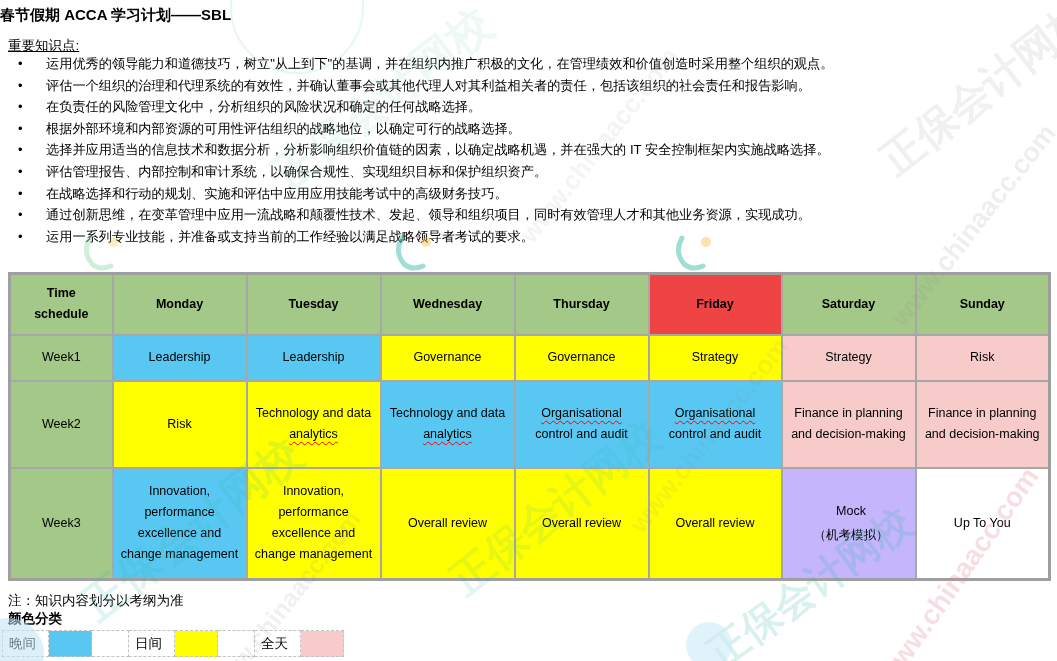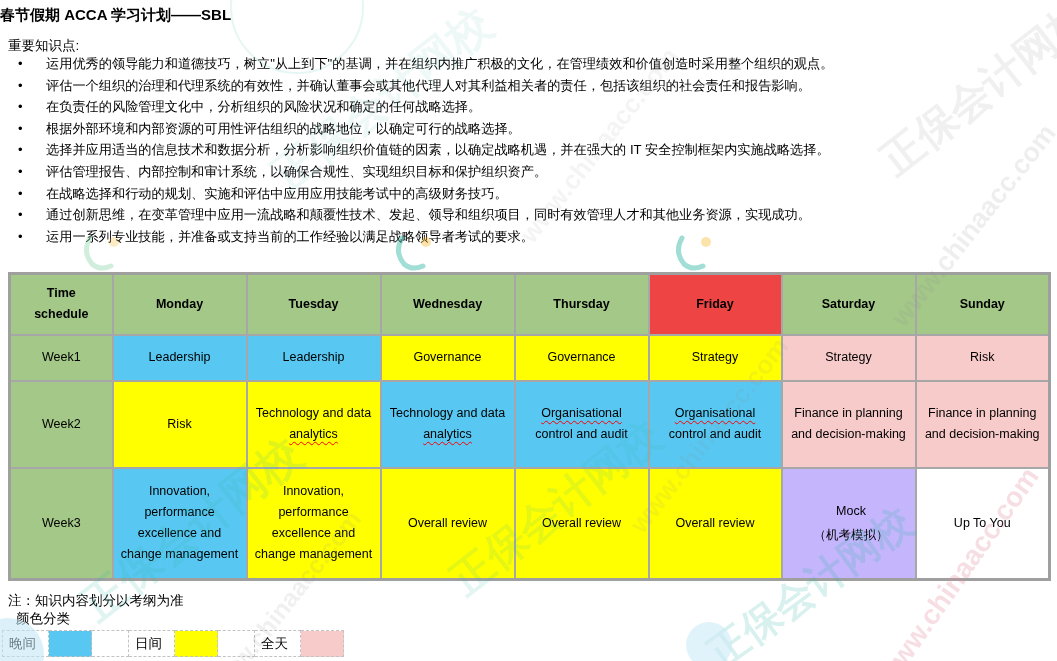--- a/index.html
+++ b/index.html
@@ -2,35 +2,35 @@
 <html><head>
 <meta charset="utf-8">
 <style>
   html,body{margin:0;padding:0;}
   body{
     width:1057px;height:661px;position:relative;overflow:hidden;
     background:#ffffff;color:#000;
     font-family:"Liberation Sans","DejaVu Sans",sans-serif;
   }
   .title{position:absolute;left:0;top:6px;font-size:15px;font-weight:bold;white-space:nowrap;}
-  .kp-heading{position:absolute;left:8px;top:37px;font-size:13.5px;}
+  .kp-heading{position:absolute;left:8px;top:37px;font-size:13.5px;text-decoration:underline;}
   ul.bullets{position:absolute;left:8px;top:53px;margin:0;padding:0;list-style:none;width:1000px;}
   ul.bullets li{position:relative;padding-left:38px;height:21.6px;line-height:21.6px;font-size:13.2px;white-space:nowrap;}
   ul.bullets li::before{content:"\2022";position:absolute;left:10px;top:0;font-size:13px;}
   table.plan{position:absolute;left:8px;top:272px;border-collapse:collapse;table-layout:fixed;border:3px solid #9f9f9f;}
   .plan th,.plan td{border:2px solid #a7a7a7;text-align:center;vertical-align:middle;
     font-size:12.5px;line-height:21px;padding:2px 7px;overflow:hidden;}
   .plan th{font-weight:bold;}
   .plan th.corner{padding:2px 16px;}
   .plan th.wk{font-weight:normal;}
   tr.r-hdr{height:61px;} tr.r-w1{height:46px;} tr.r-w2{height:87px;} tr.r-w3{height:112px;}
   .squig{text-decoration:underline;text-decoration-style:wavy;text-decoration-color:#ff0000;text-decoration-thickness:1px;text-underline-offset:3px;}
   .mock-l2{margin-top:3px;}
   .note{position:absolute;left:8px;top:592px;font-size:13.5px;}
-  .legend-heading{position:absolute;left:16px;top:610px;font-size:13.5px;font-weight:normal;}
+  .legend-heading{position:absolute;left:8px;top:610px;font-size:13.5px;font-weight:bold;}
   table.legend{position:absolute;left:2px;top:630px;border-collapse:collapse;table-layout:fixed;}
   .legend td{border:1px dashed #c3c3c3;height:25px;font-size:13.5px;padding:0;}
   .legend td.lab{padding-left:6px;}
   
   .wm{position:absolute;pointer-events:none;z-index:9;white-space:nowrap;font-weight:bold;transform-origin:center;}
   .wm-teal{color:#2fb5a3;}
   .wm-gray{color:#8f8f8f;}
   .wm-pink{color:#e08b9d;}
   .wm-circle{position:absolute;pointer-events:none;z-index:9;border-radius:50%;}
   svg.wm{overflow:visible;}

